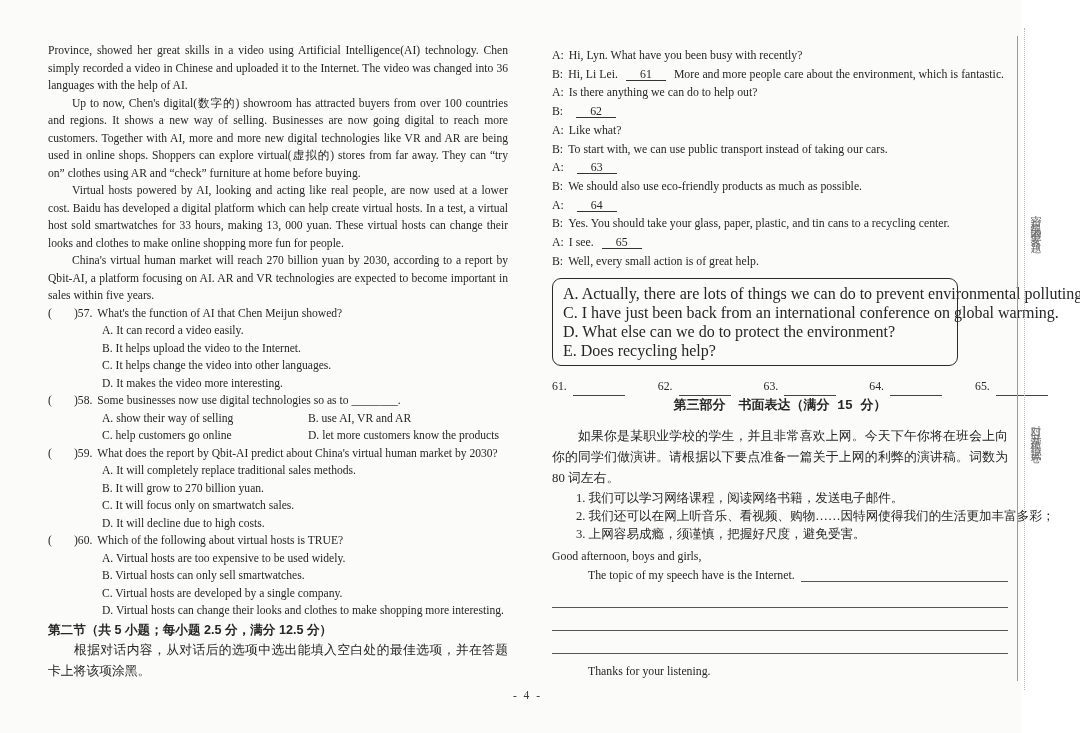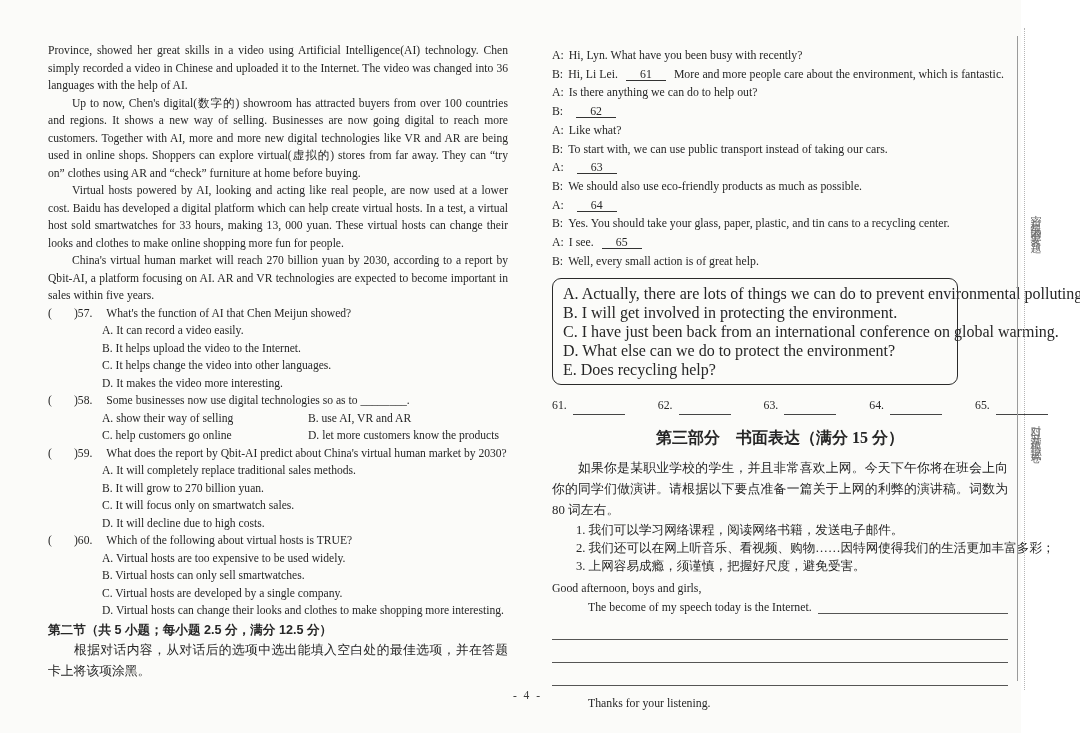--- a/index.html
+++ b/index.html
@@ -6,21 +6,21 @@
   .page{position:relative;width:1021px;height:733px;background:#fbfbf9;
         font-family:"Liberation Serif",serif;color:#262626;}
 
   
   .col-left{position:absolute;left:48px;top:42px;width:460px;
             font-size:11.6px;line-height:17.5px;}
   .para{margin:0;text-align:justify;}
   .para.indent{text-indent:24px;}
   .question{white-space:nowrap;}
   .q-paren{display:inline-block;width:26px;}
-  .q-label{display:inline-block;margin-right:14px;}
+  .q-label{display:inline-block;margin-right:5px;}
   .opt{padding-left:54px;}
   .question.cols .opts{display:grid;grid-template-columns:206px auto;padding-left:54px;}
   .question.cols .opts .opt{padding-left:0;}
   .sec2-title{font-weight:bold;font-family:"Liberation Sans",sans-serif;
               font-size:12.6px;line-height:20px;margin-top:0;}
   .sec2-instruction{font-size:12.8px;line-height:21.5px;text-align:justify;
                     text-indent:26px;margin:0;}
 
   
   .col-right{position:absolute;left:552px;top:46px;width:456px;
@@ -29,22 +29,22 @@
   .d-sp{margin-right:5px;}
   .blank-num{display:inline-block;min-width:36px;padding:0 2px;text-align:center;
              border-bottom:1px solid #333;line-height:12px;margin:0 5px;}
   .opts-box{margin-top:8px;width:384px;border:1.5px solid #2a2a2a;border-radius:9px;
             padding:5px 10px;line-height:19px;}
   .box-opt{white-space:nowrap;font-size:16px;}
   .ans-row{display:flex;margin-top:11px;}
   .ans-item{display:flex;align-items:flex-end;margin-right:33px;}
   .ans-label{margin-right:6px;}
   .ans-line{display:inline-block;width:52px;border-bottom:1px solid #444;height:13px;}
-  .part3-title{margin-top:13px;text-align:center;font-weight:bold;
-               font-family:Liberation Serif, serif;font-size:16px;line-height:20px;}
+  .part3-title{margin-top:0;text-align:center;font-weight:bold;
+               font-family:Liberation Mono, monospace;font-size:13px;line-height:20px;}
   .prompt{margin:10px 0 0 0;font-size:12.8px;line-height:20.8px;text-indent:26px;text-align:justify;}
   .point{font-size:12.6px;line-height:18.3px;padding-left:24px;white-space:nowrap;}
   .opening{margin-top:4px;}
   .topic-row{display:flex;align-items:flex-end;}
   .topic-text{padding-left:36px;white-space:nowrap;}
   .fill-line{flex:1;border-bottom:1px solid #555;margin:0 0 3px 6px;}
   .writing-line{height:22px;border-bottom:1px solid #555;}
   .closing{margin-top:8px;padding-left:36px;}
 
   
@@ -142,21 +142,20 @@
   <div class="d-line"><span class="d-sp">B:</span><span>Yes. You should take your glass, paper, plastic, and tin cans to a recycling center.</span>  </div>
 
   <div class="d-line"><span class="d-sp">A:</span><span>I see.</span> <span class="blank-num">65</span> </div>
 
   <div class="d-line"><span class="d-sp">B:</span><span>Well, every small action is of great help.</span>  </div>
 </div>
 
     <div class="opts-box">
   <div class="box-opt">A. Actually, there are lots of things we can do to prevent environmental polluting.</div>
 
-  <div class="box-opt">B. I will get involved in protecting the environment.</div>
 
   <div class="box-opt">C. I have just been back from an international conference on global warming.</div>
 
   <div class="box-opt">D. What else can we do to protect the environment?</div>
 
   <div class="box-opt">E. Does recycling help?</div>
 </div>
 
     <div class="ans-row">
   <div class="ans-item">
@@ -193,21 +192,21 @@
   <div class="point">1. 我们可以学习网络课程，阅读网络书籍，发送电子邮件。</div>
 
   <div class="point">2. 我们还可以在网上听音乐、看视频、购物……因特网使得我们的生活更加丰富多彩；</div>
 
   <div class="point">3. 上网容易成瘾，须谨慎，把握好尺度，避免受害。</div>
 </div>
 
     <div class="opening">Good afternoon, boys and girls,</div>
 
     <div class="topic-row">
-      <span class="topic-text">The become of my speech today is the Internet.</span>
+      <span class="topic-text">The topic of my speech have is the Internet.</span>
       <span class="fill-line"></span>
     </div>
 
     <div class="writing-line"></div>
     <div class="writing-line"></div>
     <div class="writing-line"></div>
 
     <div class="closing">Thanks for your listening.</div>
   </div>
 

